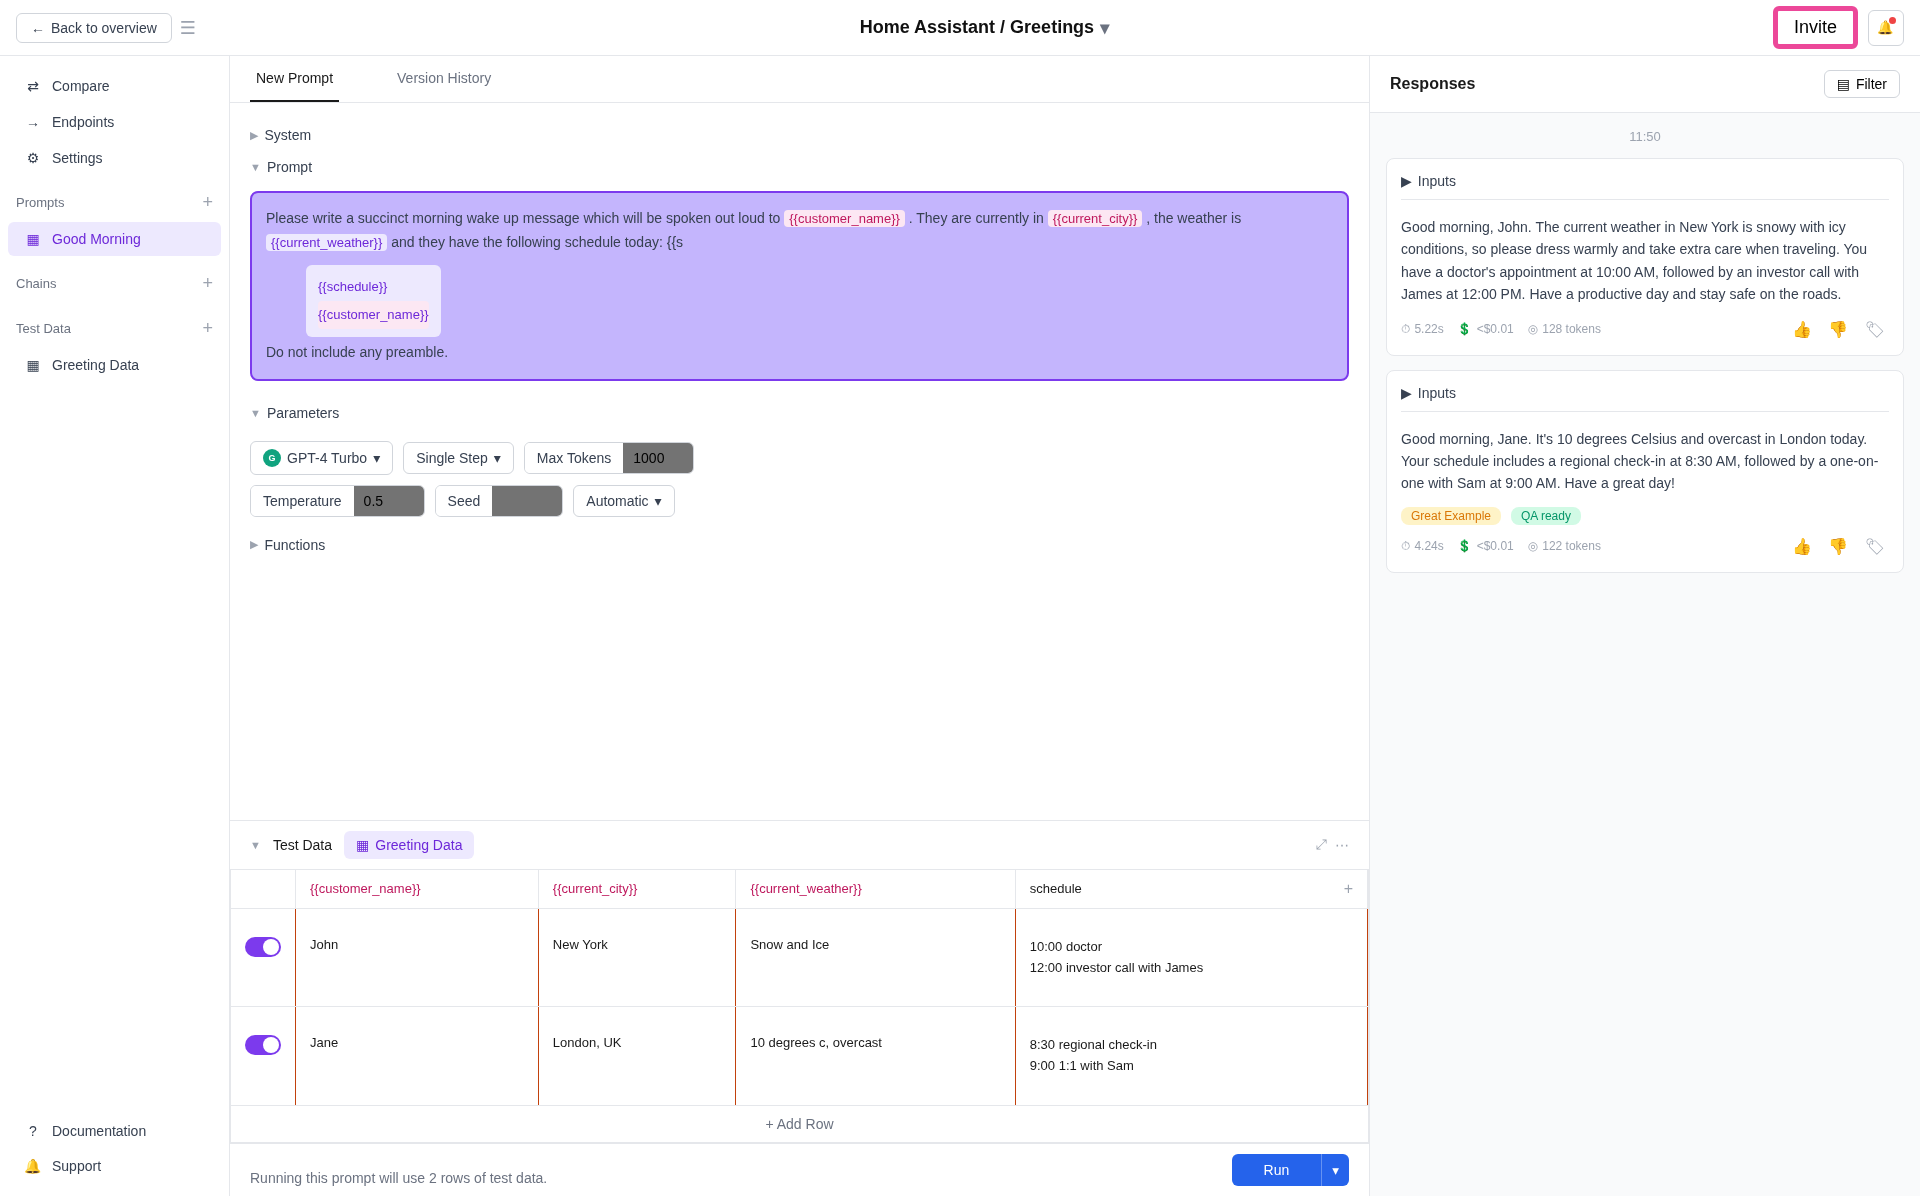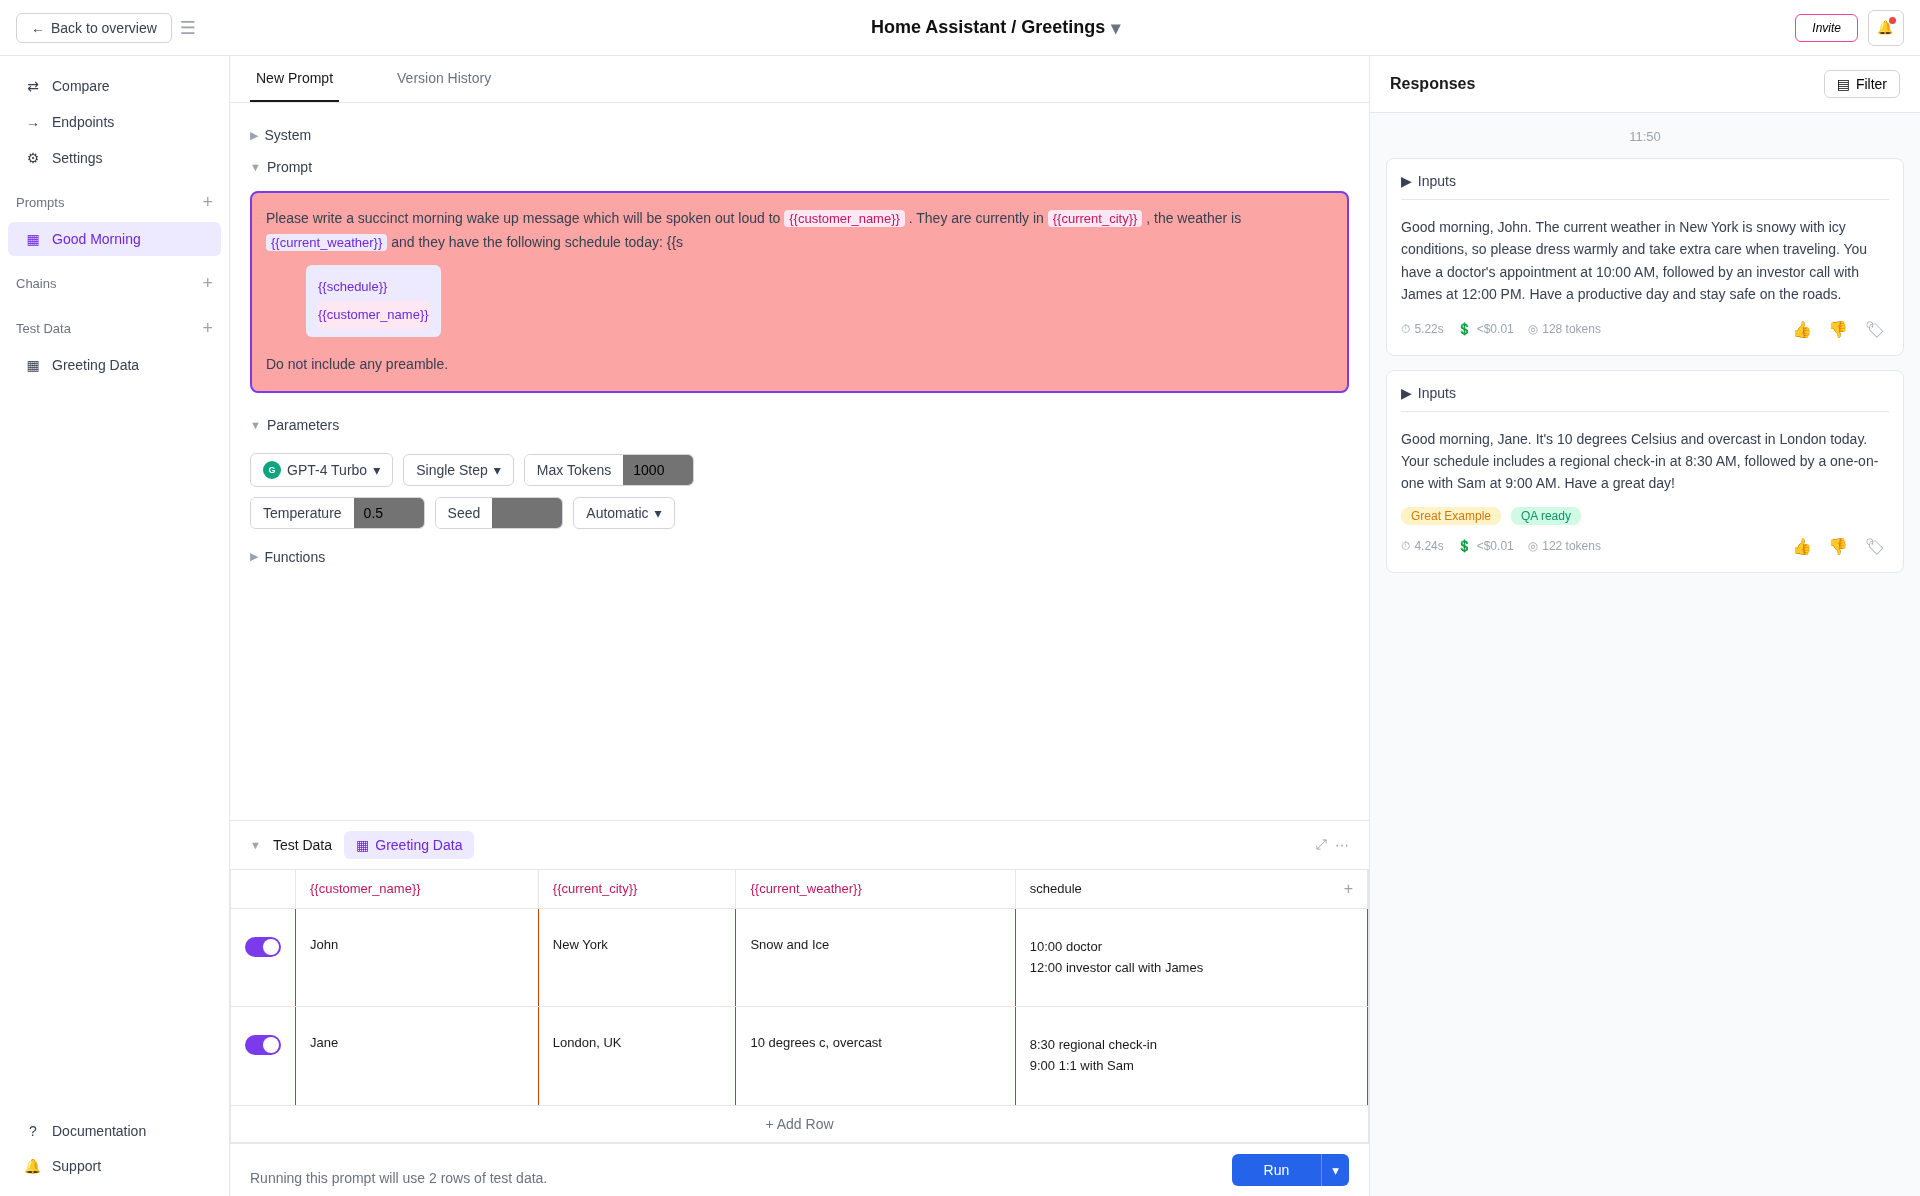--- a/index.html
+++ b/index.html
@@ -12,21 +12,21 @@
       flex-shrink: 0;
     }
     .header-left { display: flex; align-items: center; gap: 8px; }
     .back-btn {
       display: flex; align-items: center; gap: 6px; padding: 6px 14px;
       border: 1px solid #d1d5db; border-radius: 6px; background: #fff;
       cursor: pointer; font-size: 14px; color: #374151;
     }
     .header-title { font-size: 18px; font-weight: 600; color: #111; display: flex; align-items: center; gap: 6px; }
     .header-right { display: flex; align-items: center; gap: 10px; }
-    .invite-btn { padding: 6px 16px; border: 1px solid #ec4899; border-radius: 6px; background: #fff; cursor: pointer; font-size: 12px; font-style: italic; }
+    .invite-btn { padding: 6px 16px; border: 5px solid #ec4899; border-radius: 6px; background: #fff; cursor: pointer; font-size: 18px; }
     .notif-btn { width: 36px; height: 36px; border: 1px solid #d1d5db; border-radius: 6px; background: #fff; cursor: pointer; display: flex; align-items: center; justify-content: center; position: relative; }
     .notif-dot { position: absolute; top: 6px; right: 7px; width: 7px; height: 7px; background: #ef4444; border-radius: 50%; }
 
     
     .main-layout { display: flex; flex: 1; overflow: hidden; }
 
     
     .sidebar {
       width: 230px; background: #fff; border-right: 1px solid #e5e7eb;
       display: flex; flex-direction: column; padding: 12px 0; flex-shrink: 0;
@@ -59,21 +59,21 @@
     
     .section-header {
       display: flex; align-items: center; gap: 6px; font-size: 14px; font-weight: 500;
       color: #374151; padding: 8px 0; cursor: pointer;
     }
     .chevron { font-size: 11px; color: #9ca3af; }
 
     
     .prompt-box {
       border: 2px solid #7c3aed; border-radius: 8px; padding: 14px;
-      background: #fca5a5; min-height: 180px; font-size: 14px; line-height: 1.7;
+      background: #c4b5fd; min-height: 180px; font-size: 14px; line-height: 1.7;
       color: #374151; margin-bottom: 16px;
     }
     .tag-pink { background: #fce7f3; color: #be185d; border-radius: 4px; padding: 1px 5px; font-size: 13px; }
     .tag-purple { background: #ede9fe; color: #6d28d9; border-radius: 4px; padding: 1px 5px; font-size: 13px; }
     .autocomplete-box { background: #ede9fe; border-radius: 6px; padding: 8px 12px; margin-top: 4px; display: inline-block; }
     .autocomplete-item { display: block; padding: 3px 0; color: #6d28d9; font-size: 13px; }
 
     
     .param-row { display: flex; align-items: center; gap: 10px; margin-bottom: 10px; flex-wrap: wrap; }
     .param-select {
@@ -250,21 +250,21 @@
           <span class="tag-pink">{{current_city}}</span>
           <span>, the weather is </span>
           <span class="tag-purple">{{current_weather}}</span>
           <span> and they have the following schedule today: {{s</span>
           <div style="margin-top:6px; margin-left:40px;">
             <div class="autocomplete-box">
               <span class="autocomplete-item tag-purple">{{schedule}}</span>
               <span class="autocomplete-item tag-pink">{{customer_name}}</span>
             </div>
           </div>
-          <div style="margin-top:16px;">Do not include any preamble.</div>
+          <div style="margin-top:4px;">Do not include any preamble.</div>
         </div>
 
         <div class="section-header" style="margin-bottom:12px;">
           <span class="chevron">▼</span>
           <span>Parameters</span>
         </div>
 
         <div class="param-row">
           <div class="param-select">
             <span class="gpt-icon">G</span>

